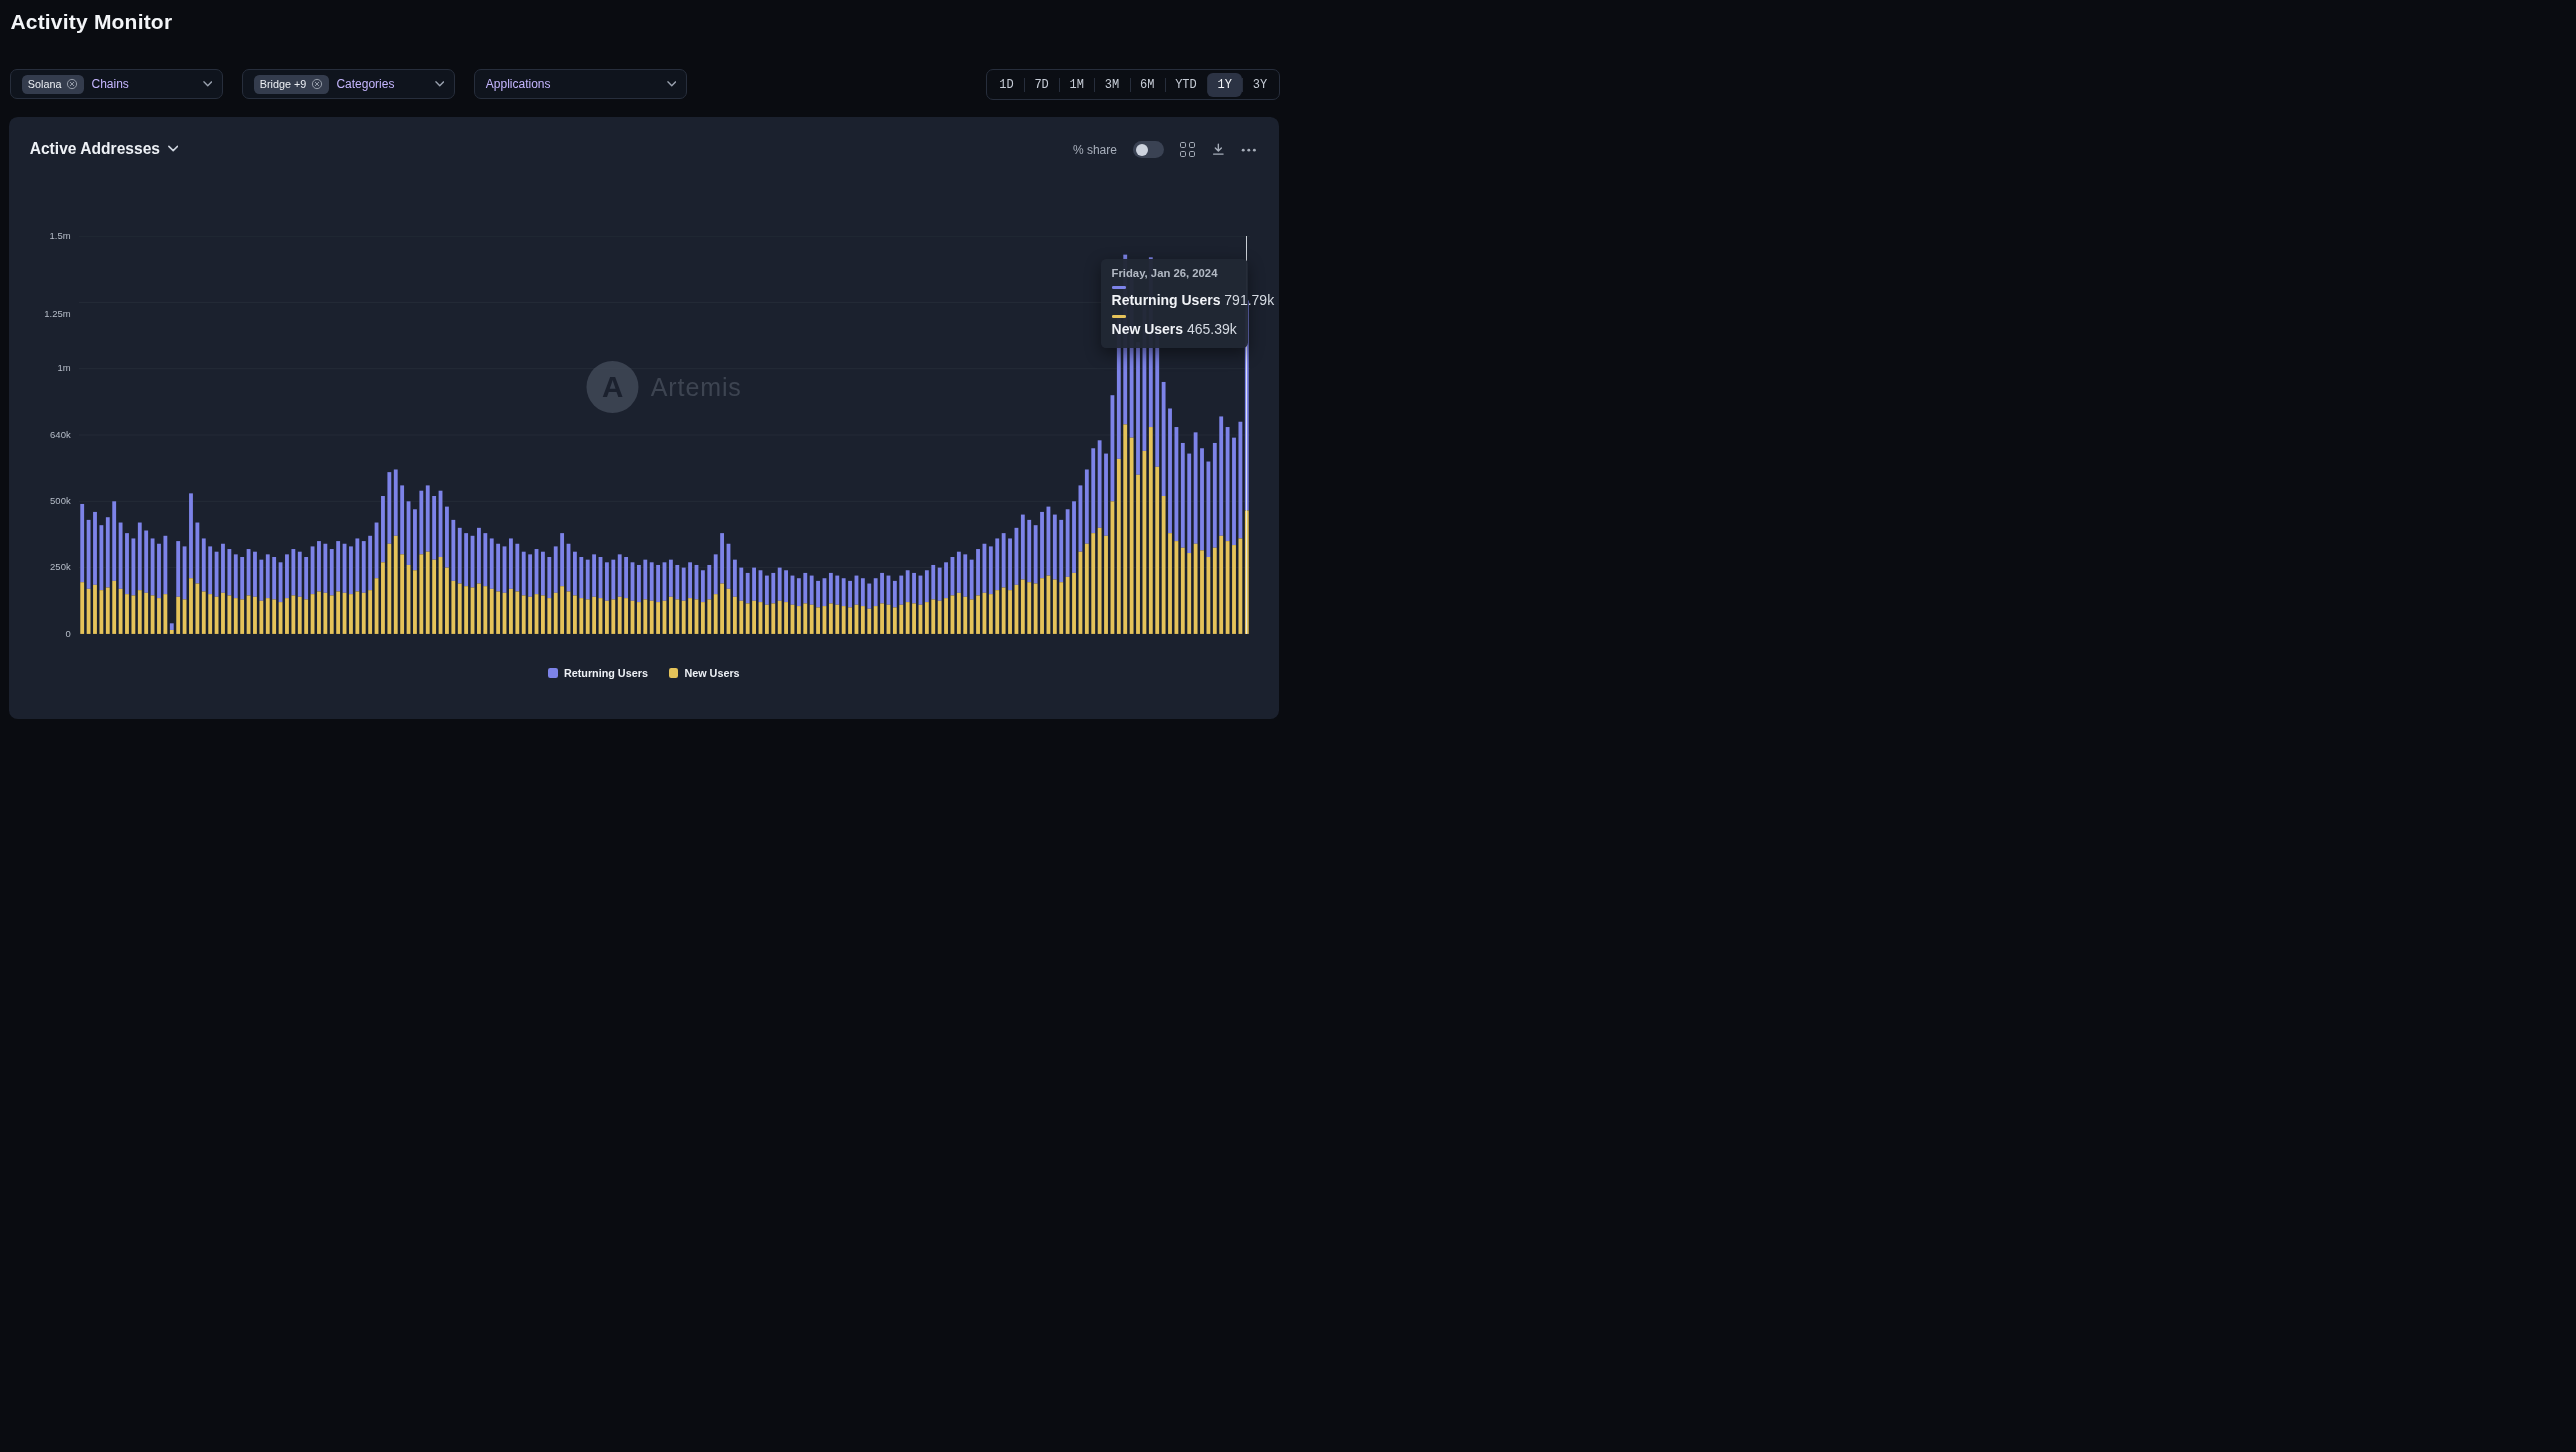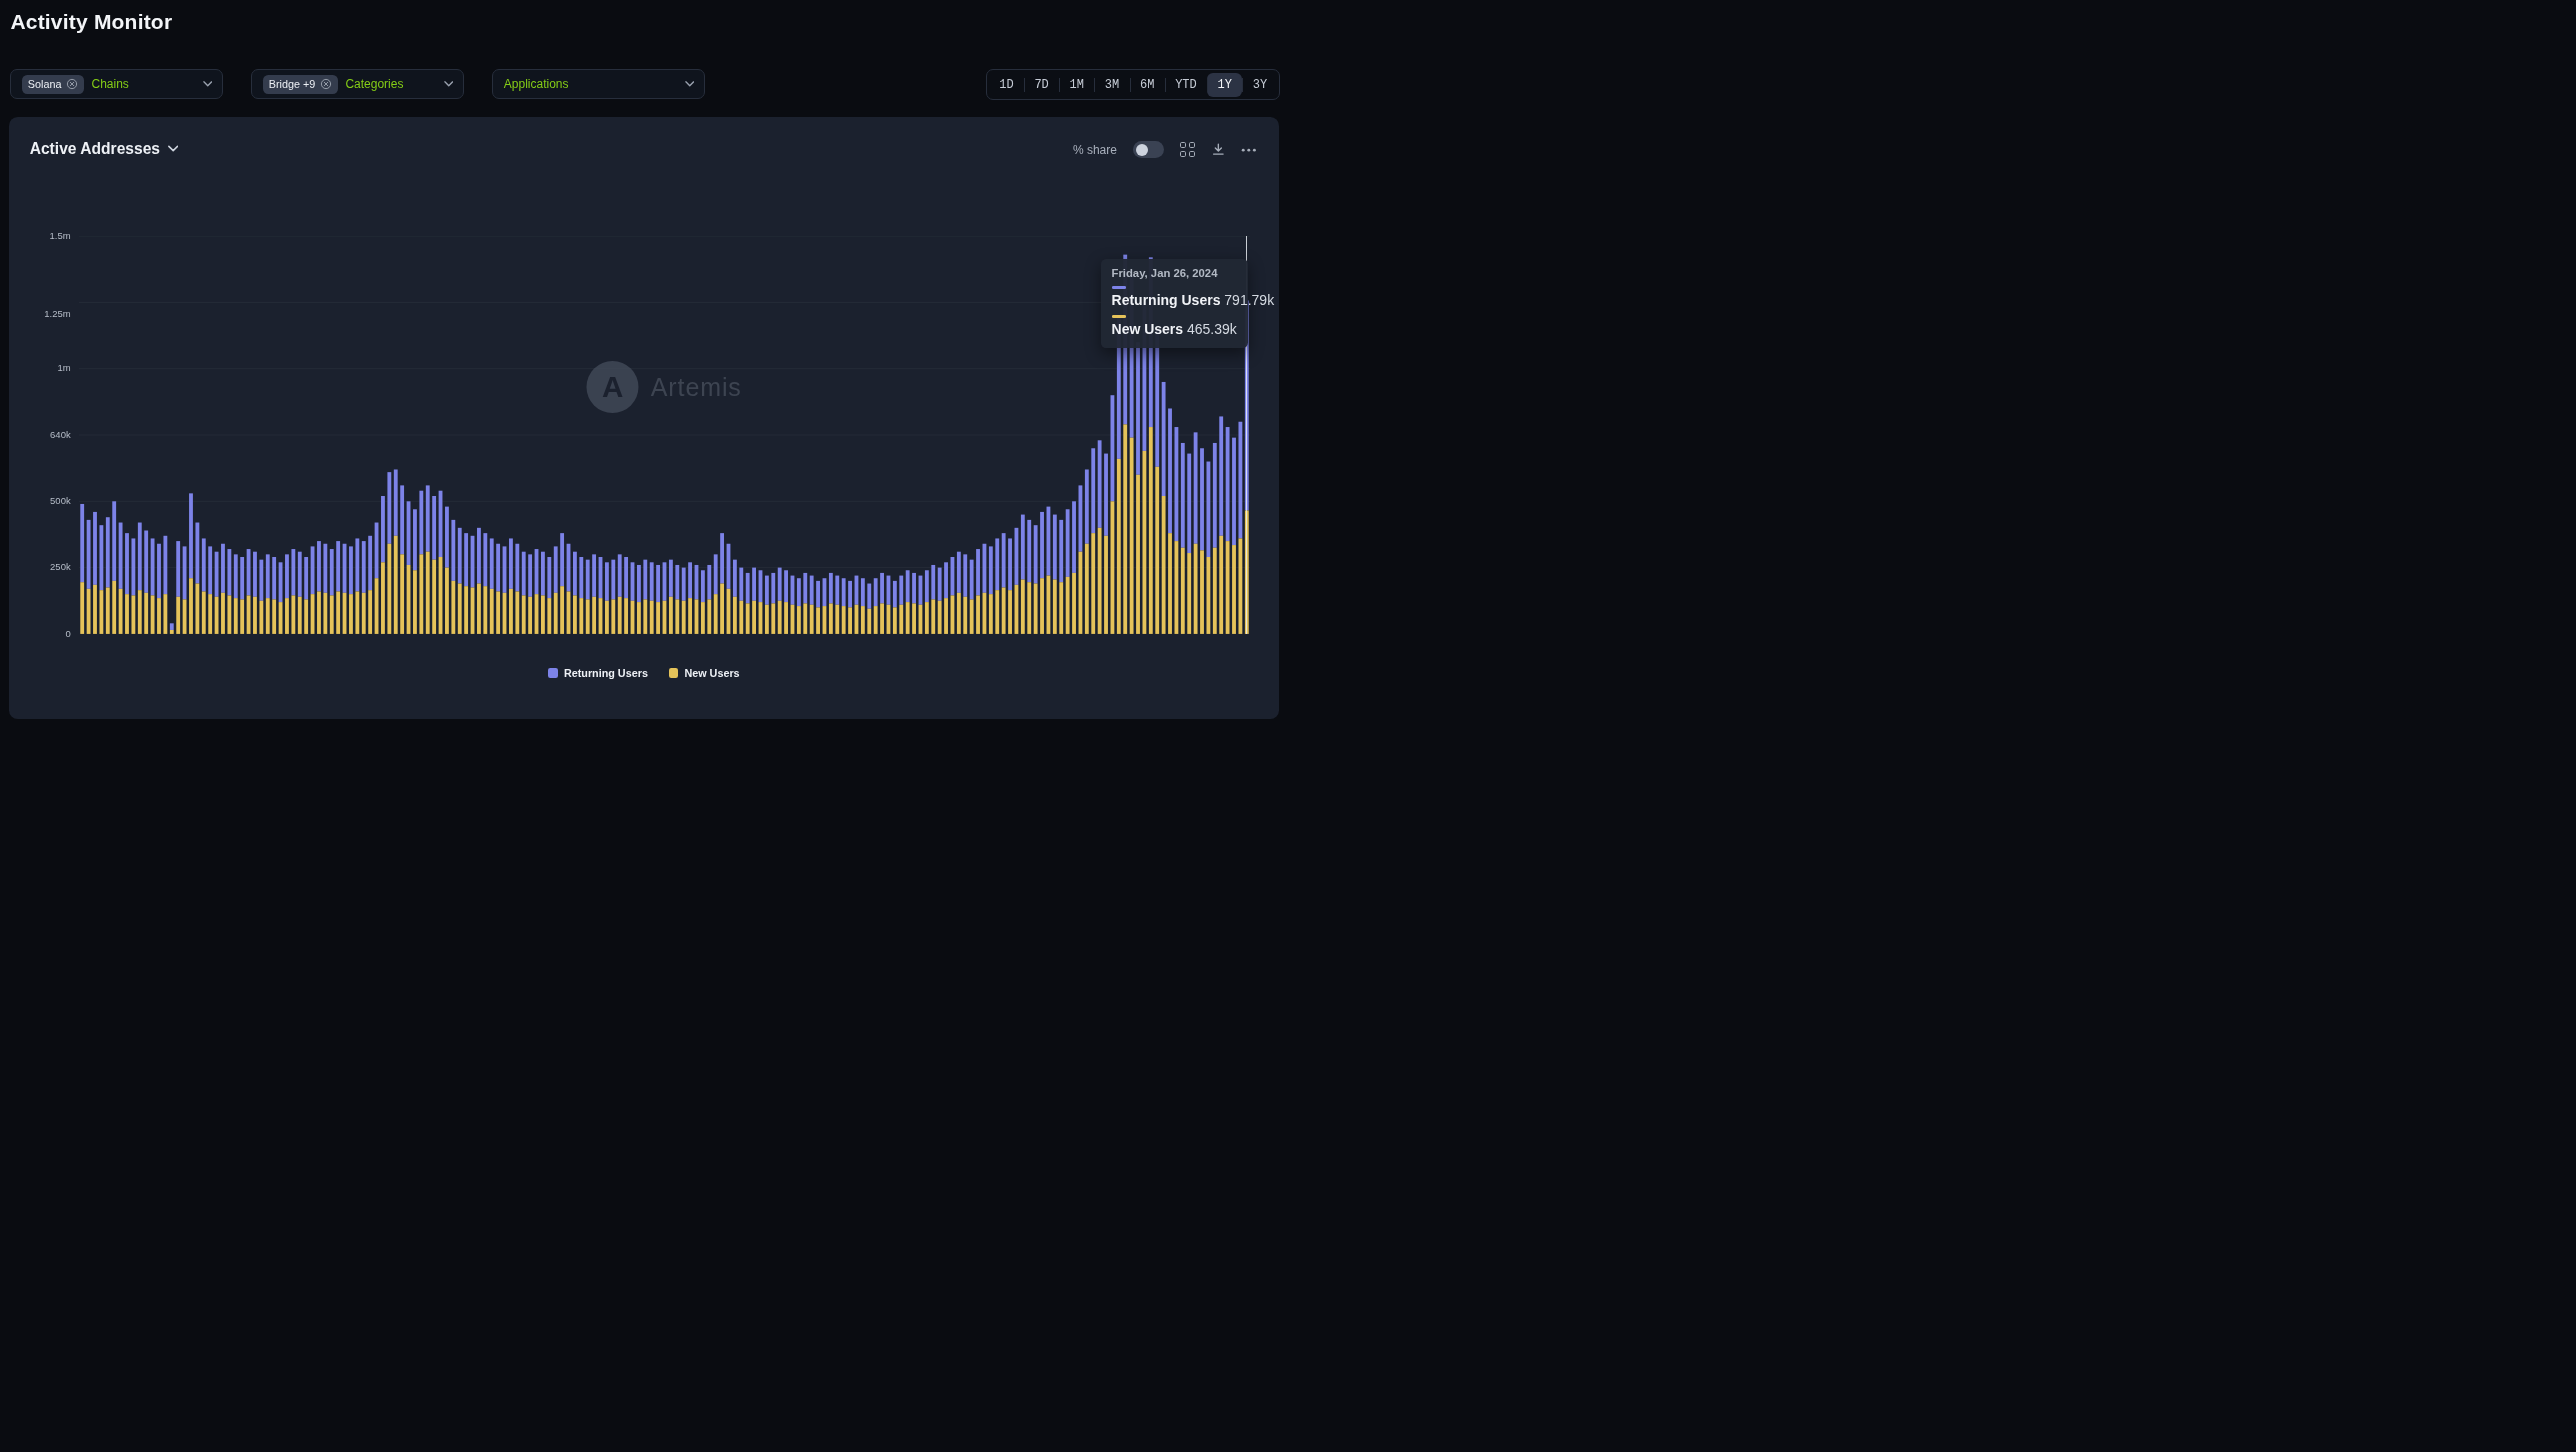--- a/index.html
+++ b/index.html
@@ -4,27 +4,27 @@
 <style>
   html,body{margin:0;padding:0}
   body{
     width:1288px;height:726px;position:relative;overflow:hidden;
     background:#0a0c11;color:#e8ebf0;
     font-family:"Liberation Sans",sans-serif;
   }
   .page-title{position:absolute;left:10.4px;top:10.4px;margin:0;font-size:21px;font-weight:700;color:#f3f5f8;letter-spacing:0.2px}
 
   
-  .filter-row{position:absolute;left:10.4px;top:69px;display:flex;gap:28px}
+  .filter-row{position:absolute;left:10.4px;top:69px;display:flex;gap:19px}
   .dropdown{box-sizing:border-box;width:213px;height:30px;background:#0f141d;border:0.9px solid #272e3c;border-radius:7px;
     display:flex;align-items:center;padding:0 10.4px;gap:7.8px;cursor:pointer}
   .chip{display:flex;align-items:center;gap:4.3px;background:#343c4d;border-radius:5.2px;height:19px;padding:0 6px;
     font-size:10.8px;color:#eceff4;font-weight:500;white-space:nowrap}
   .chip svg{display:block;cursor:pointer}
-  .dd-label{font-size:12px;color:#84cc16;white-space:nowrap}
+  .dd-label{font-size:12px;color:#c4b5fd;white-space:nowrap}
   .dd-caret{margin-left:auto;display:flex}
 
   
   .time-range{position:absolute;right:7.8px;top:69px;height:31px;box-sizing:border-box;border:0.9px solid #272e3c;border-radius:7px;
     display:flex;align-items:center;padding:0 1.7px;background:#0b0e14}
   .tr-btn{position:relative;background:none;border:none;font-family:Liberation Mono, monospace;font-size:12px;color:#c6ccd6;
     padding:0 10.4px;height:24px;border-radius:6px;cursor:pointer}
   .tr-btn + .tr-btn::before{content:"";position:absolute;left:0;top:5.2px;height:14px;width:0.9px;background:#272e3c}
   .tr-btn.active{background:#2c3344;color:#f3f5f8;font-weight:500}
 

